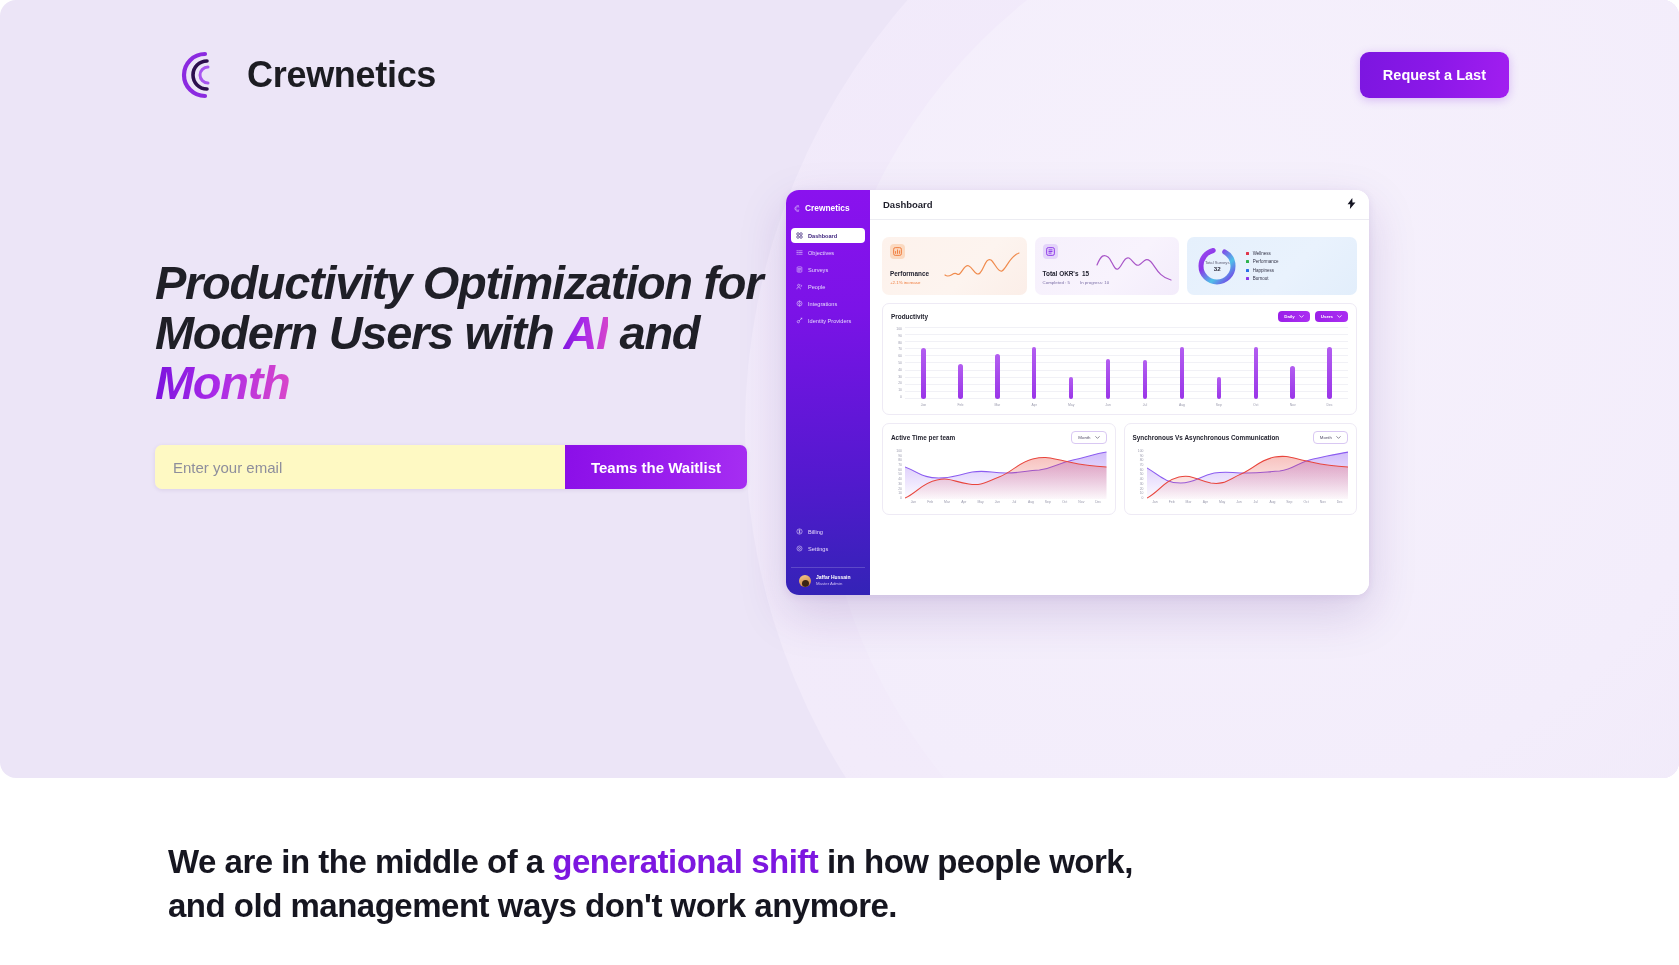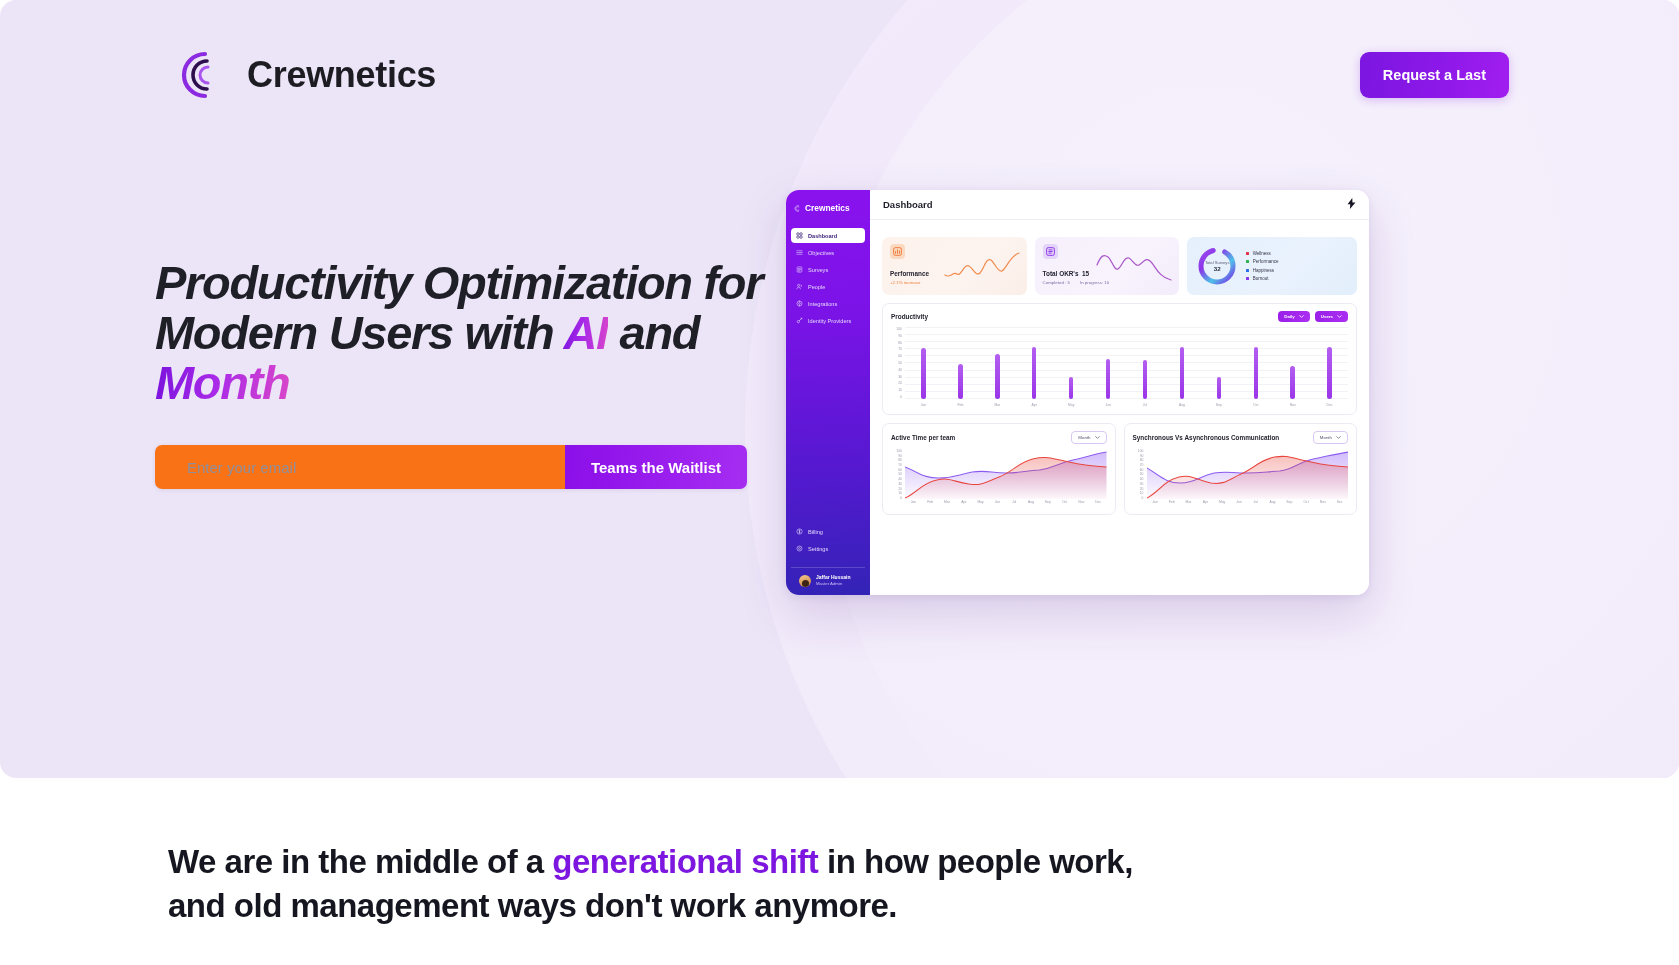--- a/index.html
+++ b/index.html
@@ -82,22 +82,22 @@
   }
   .waitlist {
     margin-top: 38px;
     display: flex; align-items: stretch;
     width: 592px; height: 44px;
     border-radius: 7px; overflow: hidden;
     box-shadow: 0 1px 4px rgba(60,20,110,0.10);
   }
   .waitlist input {
     flex: 1; border: none; outline: none;
-    background: #f97316; font-size: 15px; color: #2a2a33;
-    padding: 0 32px;
+    background: #fef9c3; font-size: 15px; color: #2a2a33;
+    padding: 0 18px;
     font-family: "Liberation Sans", sans-serif;
   }
   .waitlist input::placeholder { color: #8e8e9c; }
   .waitlist button {
     border: none; cursor: pointer;
     background: linear-gradient(95deg, #8b0fe8 0%, #9b1fee 60%, #a62ef2 100%);
     color: #fff; font-size: 15px; font-weight: 700;
     padding: 0 26px;
     font-family: "Liberation Sans", sans-serif;
     white-space: nowrap;

